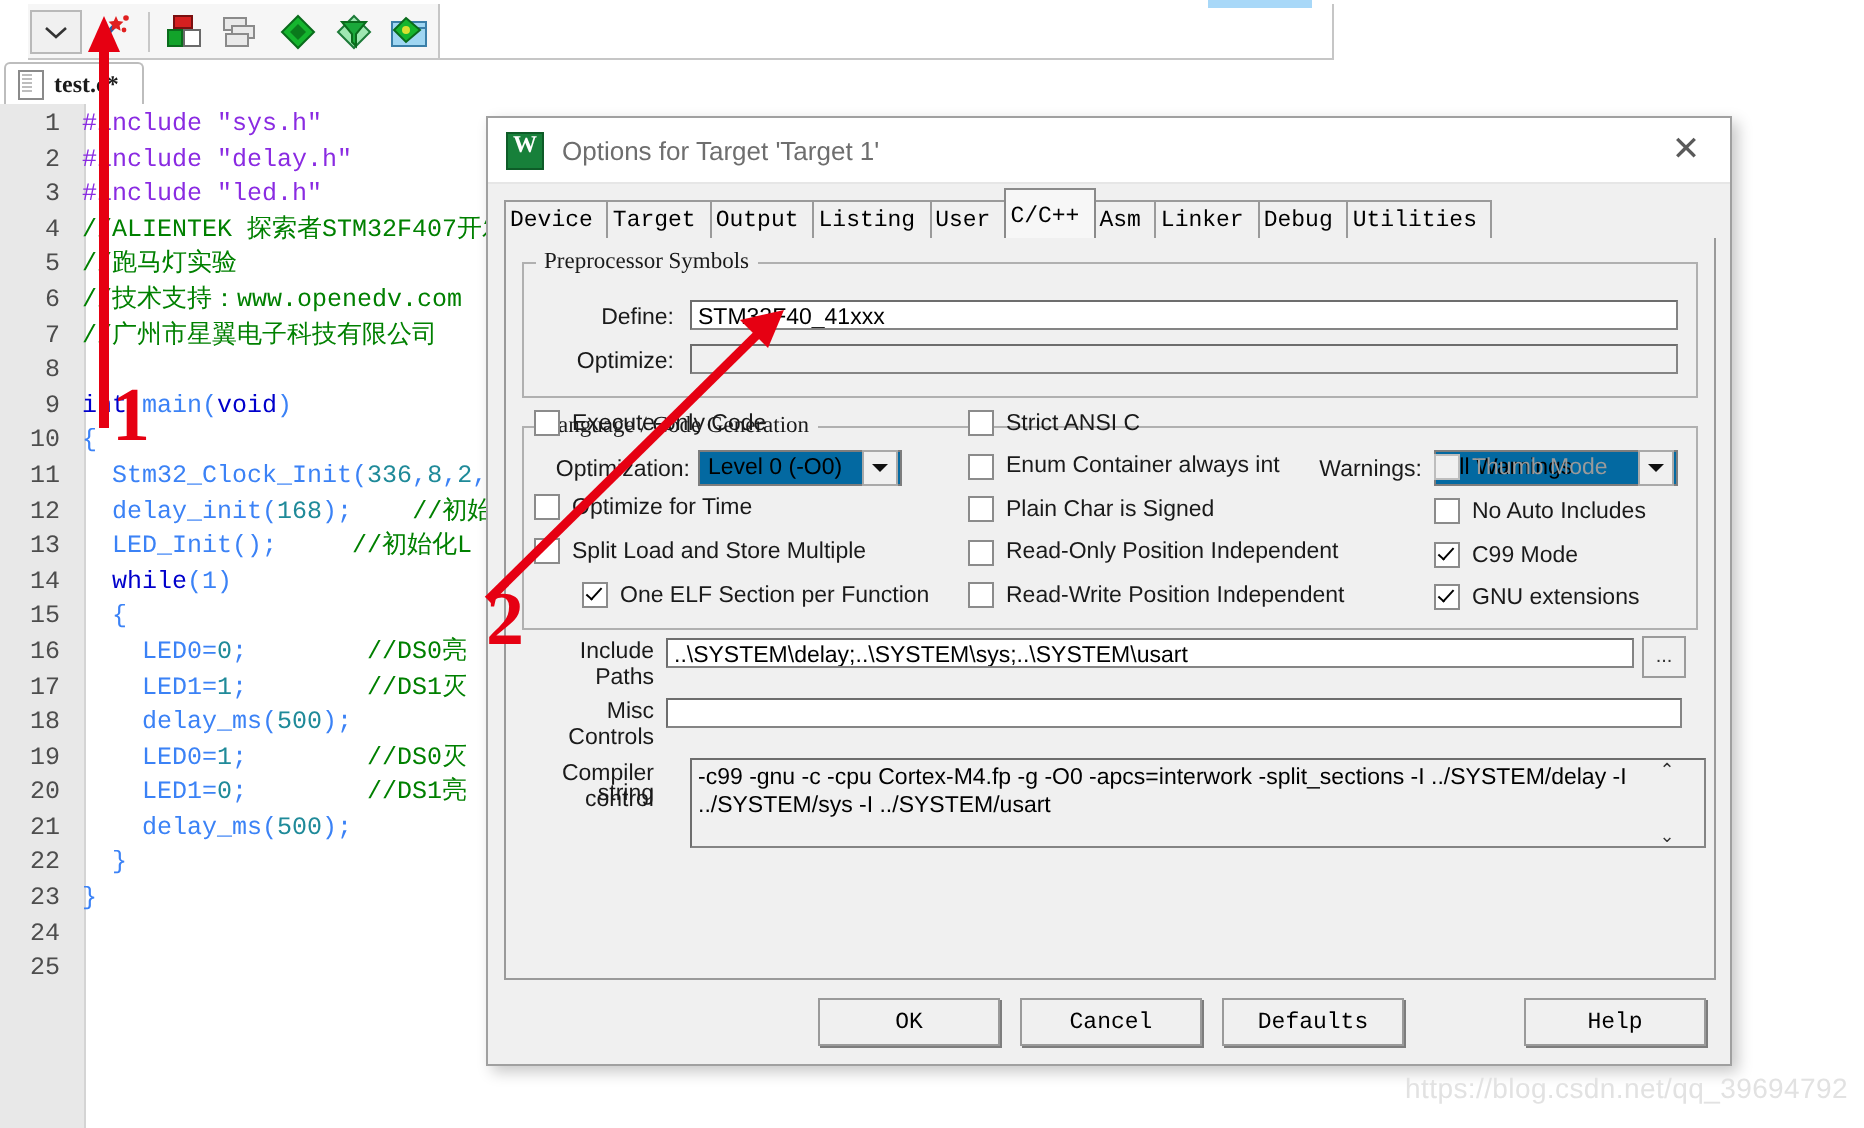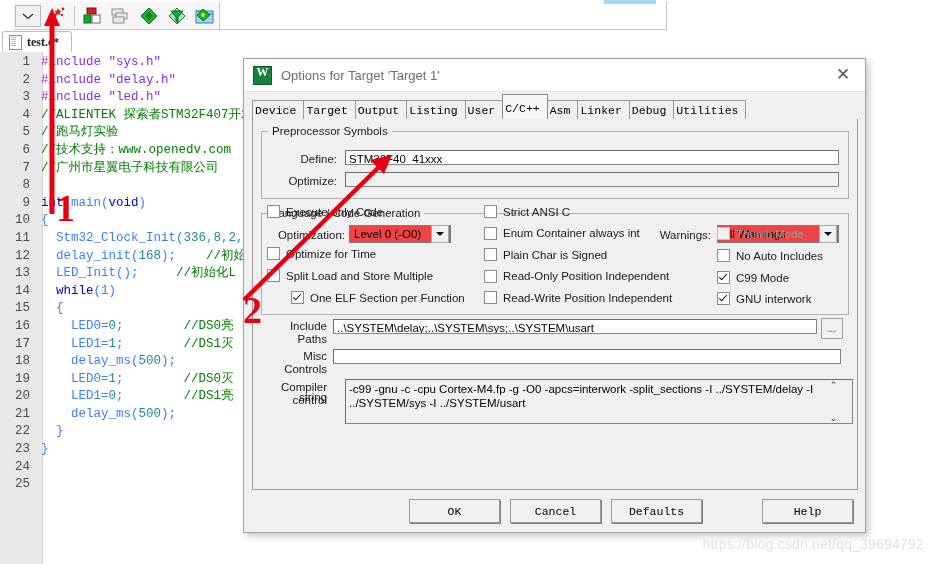--- a/index.html
+++ b/index.html
@@ -170,21 +170,21 @@
   }
 
   fieldset.grp {
     position: absolute;
     border: 1px solid #b0b0b0;
     margin: 0; padding: 0;
     background: transparent;
   }
   fieldset.grp > legend {
     font-size: 11.5px; color: #1a1a1a; padding: 0 4px; margin-left: 6px;
-    font-family: Liberation Sans, sans-serif;
+    font-family: Liberation Serif, serif;
   }
 
   .grp-pre { left: 8px; top: 6px; width: 586px; height: 72px; }
   .grp-lang { left: 8px; top: 88px; width: 586px; height: 106px; }
 
   .lbl {
     position: absolute; font-size: 11.5px; color: #1a1a1a;
     font-family: "Liberation Sans", sans-serif;
     text-align: right;
   }
@@ -216,21 +216,21 @@
     content: ""; position: absolute; left: 3px; top: 0px;
     width: 3px; height: 7px;
     border: solid #000; border-width: 0 1.4px 1.4px 0;
     transform: rotate(42deg);
   }
   .cb-row.disabled { color: #9a9a9a; }
   .cb-row.disabled .cbox { border-color: #bdbdbd; background: #f0f0f0; }
 
   .combo {
     position: absolute; height: 18px;
-    background: #ef4444; border: 1px solid #7d7d7d;
+    background: #0369a1; border: 1px solid #7d7d7d;
     display: flex; align-items: center;
     font-size: 11.5px; color: #000;
     font-family: "Liberation Sans", sans-serif;
     box-sizing: border-box;
   }
   .combo .cv { padding-left: 4px; flex: 1; white-space: nowrap; overflow: hidden; }
   .combo .carrow {
     width: 16px; height: 16px; margin: 0 1px 0 0;
     background: #f0f0f0; border: 1px solid #a9a9a9;
     display: flex; align-items: center; justify-content: center;
@@ -496,21 +496,21 @@
           <div class="cb-row" style="left: 464px; top: 130px;">
             <span class="cbox"></span>
             <span>No Auto Includes</span>
           </div>
           <div class="cb-row" style="left: 464px; top: 152px;">
             <span class="cbox checked"></span>
             <span>C99 Mode</span>
           </div>
           <div class="cb-row" style="left: 464px; top: 173px;">
             <span class="cbox checked"></span>
-            <span>GNU interwork</span>
+            <span>GNU extensions</span>
           </div>
         </div>
 
       <span class="lbl" style="left:8px; top:201px; width:66px;">Include</span>
       <span class="lbl" style="left:8px; top:214px; width:66px;">Paths</span>
       <div class="txtin" style="left:80px; top:200px; width:484px;">..\SYSTEM\delay;..\SYSTEM\sys;..\SYSTEM\usart</div>
       <div class="btn-dots" style="left:568px; top:199px;">...</div>
 
       <span class="lbl" style="left:8px; top:231px; width:66px;">Misc</span>
       <span class="lbl" style="left:8px; top:244px; width:66px;">Controls</span>

